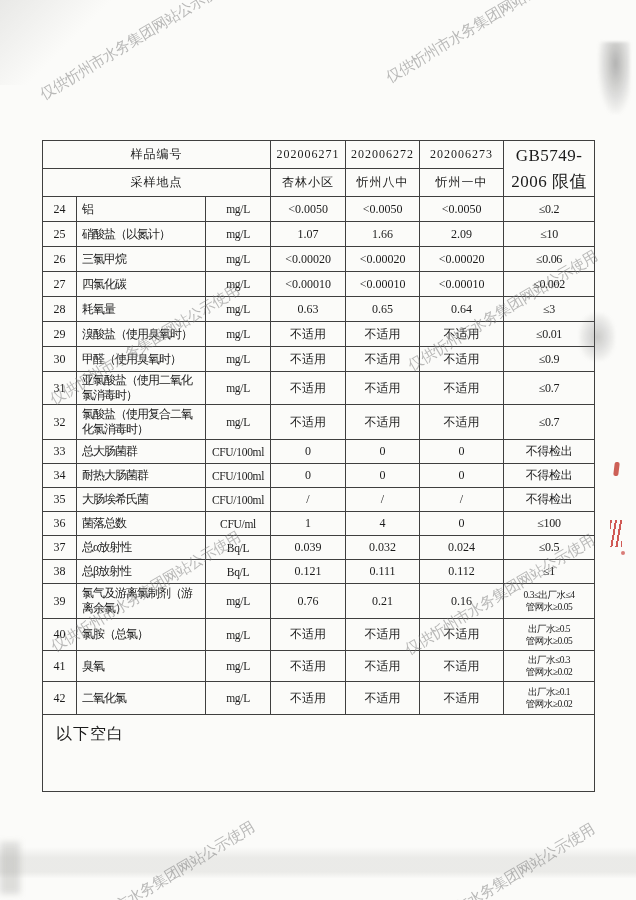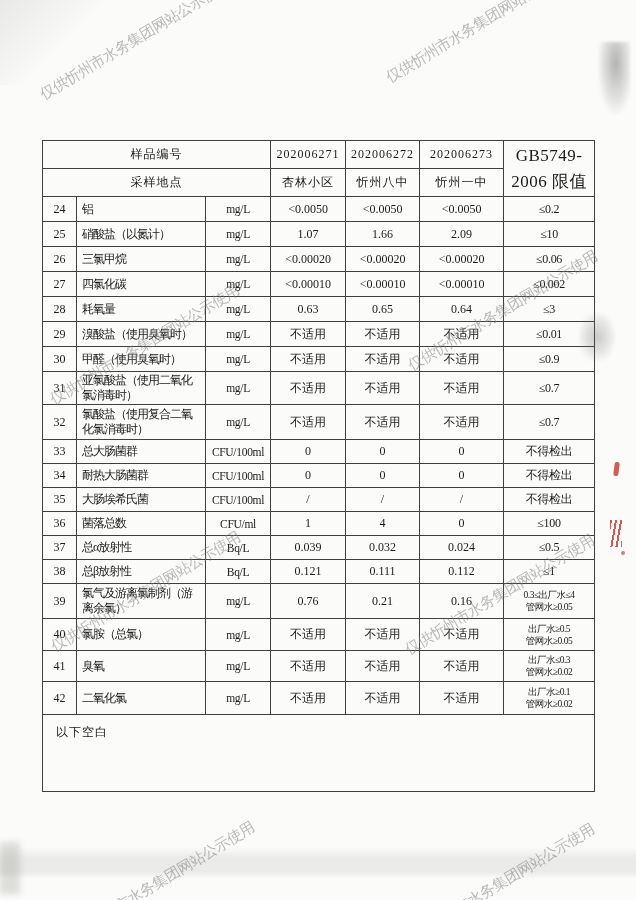--- a/index.html
+++ b/index.html
@@ -60,21 +60,21 @@
   }
   td.unit-cell  { font-size:11.5px; letter-spacing:-0.3px; }
   td.value-cell { font-size:12px; }
   td.limit-cell { font-size:12px; letter-spacing:-0.3px; white-space:pre-line; }
   tbody tr:nth-child(16) td.limit-cell,
   tbody tr:nth-child(17) td.limit-cell,
   tbody tr:nth-child(18) td.limit-cell,
   tbody tr:nth-child(19) td.limit-cell { font-size:9.5px; line-height:12px; letter-spacing:-0.5px; }
   td.blank-cell {
     text-align:left; vertical-align:top;
-    padding:9px 0 0 13px; font-size:12px; letter-spacing:1px;
+    padding:9px 0 0 13px; font-size:16px; letter-spacing:1px;
   }
 
   
   .wm {
     position:absolute;
     transform:translate(-50%,-50%) rotate(-31deg);
     font-family:"Liberation Sans","DejaVu Sans",sans-serif;
     font-size:15px; letter-spacing:-0.5px; white-space:nowrap;
     color:rgba(122,122,122,0.52);
     z-index:6; pointer-events:none;

